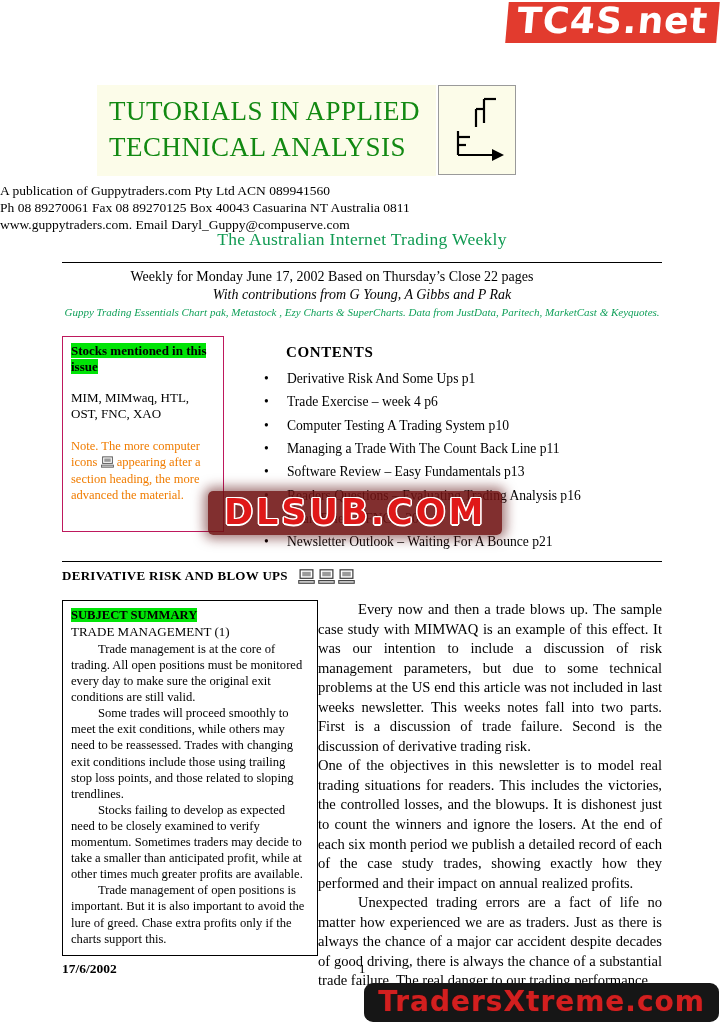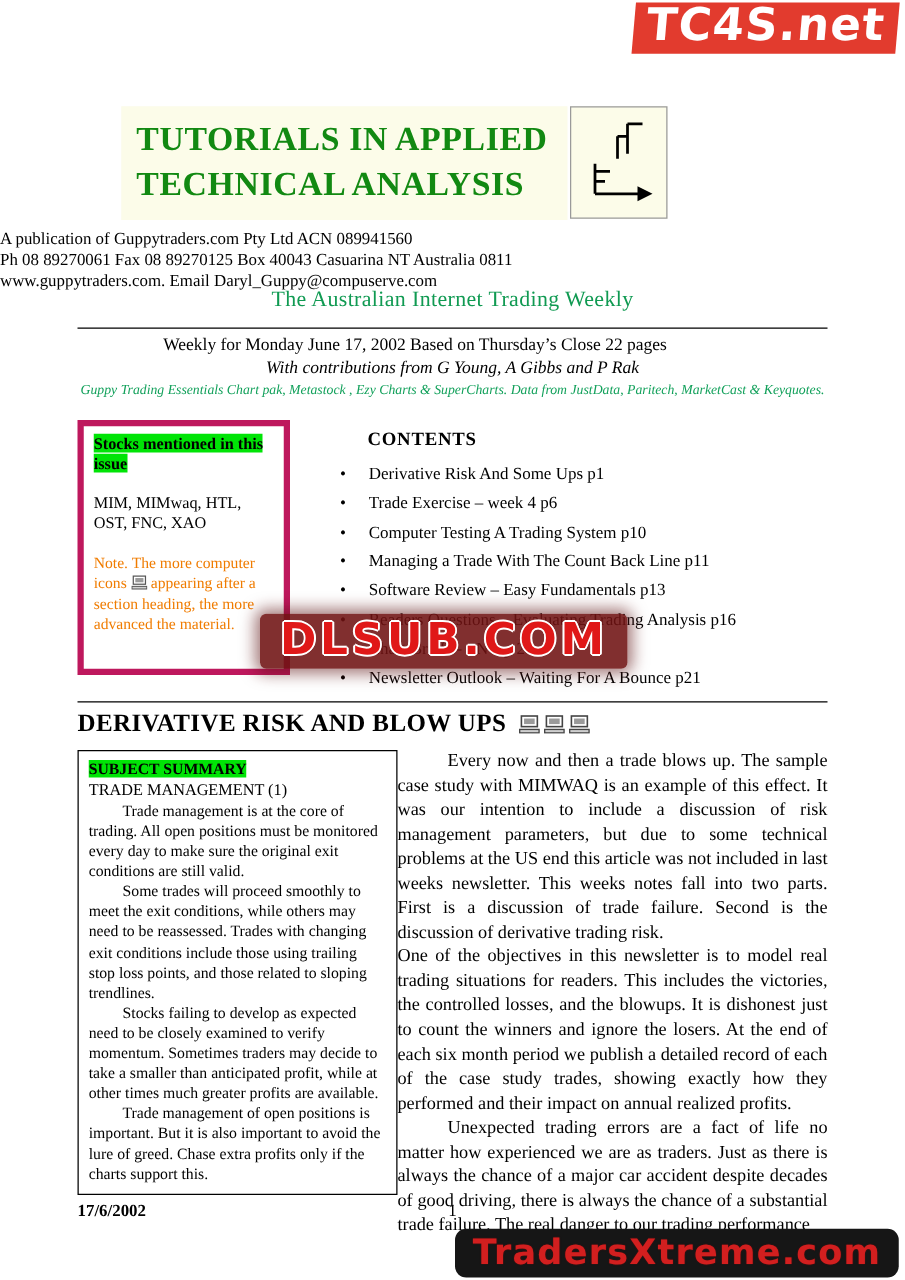--- a/index.html
+++ b/index.html
@@ -30,21 +30,21 @@
     position:absolute;top:983px;right:5px;
     font-family:"DejaVu Sans", sans-serif;font-weight:800;font-size:28px;
     color:#d21f1f;background:#161616;padding:2px 14px 4px 14px;
     border-radius:9px;letter-spacing:1px;
     text-shadow:0 0 1px #7a0f0f;
   }
 
   
   .masthead{position:absolute;top:85px;left:97px;display:flex;align-items:stretch;}
   .title-wrap{background:#fcfce9;padding:8px 16px 10px 12px;}
-  .title-line{font-size:27px;font-weight:bold;color:#128912;line-height:1.35;letter-spacing:0.5px;}
+  .title-line{font-size:27px;font-weight:normal;color:#128912;line-height:1.35;letter-spacing:0.5px;}
   .logo-box{
     width:76px;height:88px;border:1px solid #9a9a9a;background:#fcfce9;
     display:flex;align-items:center;justify-content:center;margin-left:2px;align-self:center;
   }
 
   .pub-lines{position:absolute;top:182px;left:0;width:724px;text-align:left;font-size:13.5px;line-height:17px;}
   .subtitle{
     position:absolute;top:229px;left:0;width:724px;text-align:center;
     font-size:17.5px;color:#109a52;letter-spacing:0.3px;
   }
@@ -53,35 +53,35 @@
   .rule1{top:262px;}
   .rule2{top:561px;}
 
   .issue-date{position:absolute;top:269px;left:0;width:664px;text-align:center;font-size:14px;}
   .contributors{position:absolute;top:287px;left:0;width:724px;text-align:center;font-size:14px;font-style:italic;}
   .sources{position:absolute;top:306px;left:0;width:724px;text-align:center;font-size:11px;font-style:italic;color:#11a05a;}
 
   
   .toc-area{position:absolute;top:336px;left:62px;width:600px;display:flex;align-items:flex-start;}
   .stocks-box{
-    width:144px;min-height:182px;border:5px solid #be185d;padding:6px 8px;
+    width:144px;min-height:182px;border:1px solid #be185d;padding:6px 8px;
     font-size:13px;line-height:1.25;flex:none;
   }
   .hl{background:#00e406;font-weight:bold;}
   .stocks-list{margin-top:14px;}
   .note{margin-top:16px;color:#f07c00;font-size:12.5px;line-height:1.3;}
   .contents{margin-left:16px;flex:1;}
   .contents-heading{font-size:15px;font-weight:bold;letter-spacing:0.6px;margin:8px 0 9px 46px;}
   .toc-item{display:flex;font-size:13.6px;margin:0 0 5px 24px;line-height:1.35;}
   .toc-bullet{width:23px;flex:none;}
 
   
   .article-heading{
     position:absolute;top:568px;left:62px;width:600px;
-    font-size:20px;font-weight:bold;letter-spacing:0.3px;
+    font-size:13px;font-weight:bold;letter-spacing:0.3px;
     display:flex;align-items:center;
   }
   .heading-icons{display:flex;gap:3px;margin-left:10px;}
   .article-body{position:absolute;top:600px;left:62px;width:600px;display:flex;}
   .summary-box{
     width:238px;border:1px solid #000;padding:6px 8px 8px 8px;
     font-size:12.6px;line-height:1.28;flex:none;align-self:flex-start;
   }
   .summary-box .subheading{margin:1px 0 0 0;font-size:13px;}
   .summary-box p{margin:0;text-indent:27px;}

